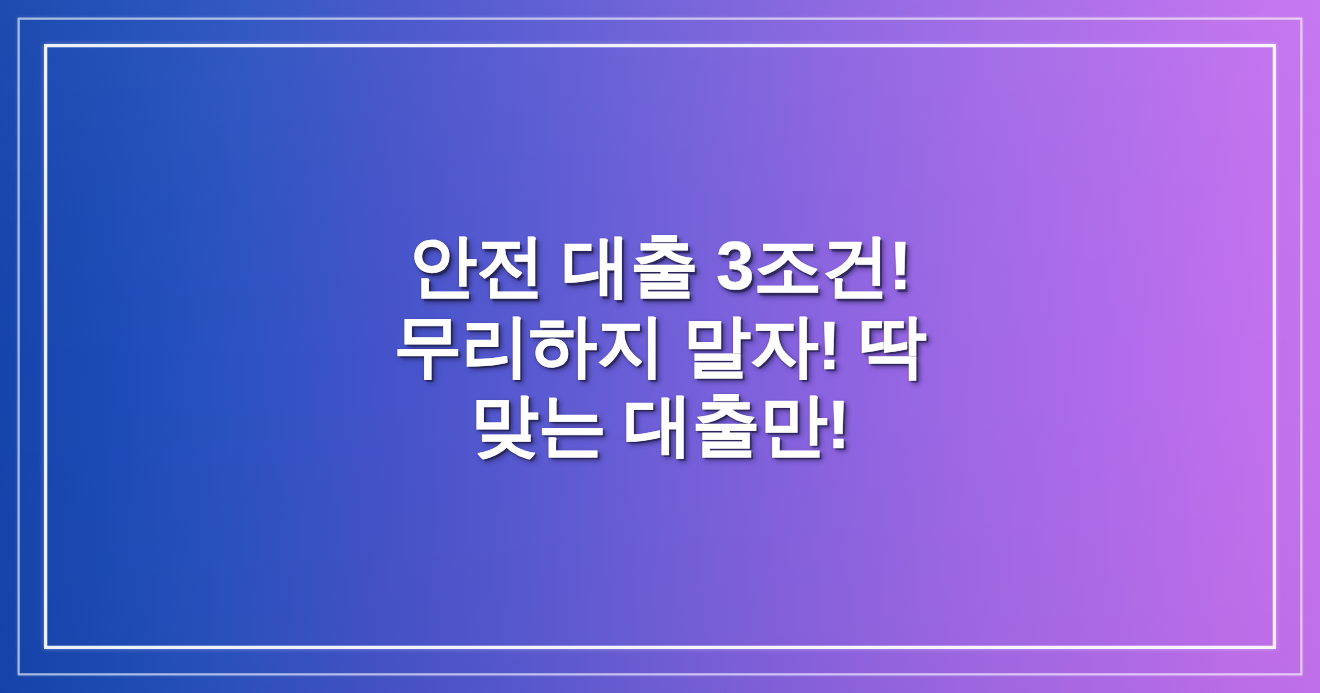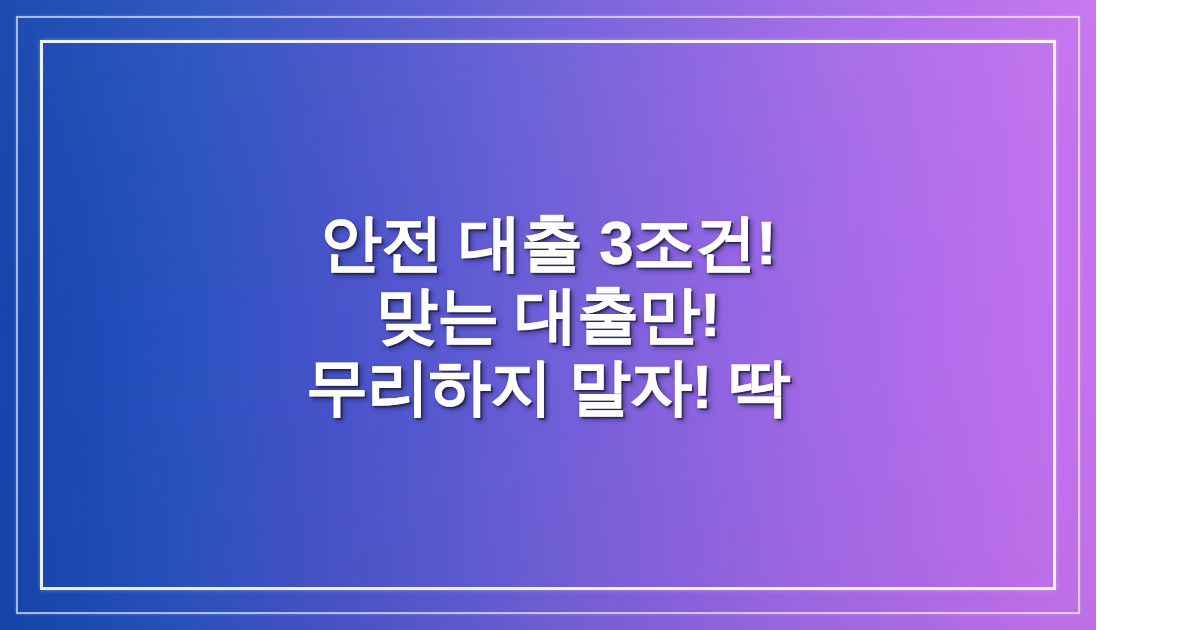--- a/index.html
+++ b/index.html
@@ -4,21 +4,21 @@
 <title>Banner</title>
 <style>
   html, body {
     margin: 0;
     padding: 0;
     background: #ffffff;
   }
 
   #banner {
     position: relative;
-    width: 1096px;
+    width: 1200px;
     height: 630px;
     overflow: hidden;
     font-family: "Liberation Sans", "DejaVu Sans", sans-serif;
     background: linear-gradient(92deg,
         #1443ab 0%,
         #1c4bb6 9%,
         #2a52c0 18%,
         #4553c9 30%,
         #5a5ad2 41%,
         #6f5fd8 50%,
@@ -103,18 +103,18 @@
 
 <div id="banner">
 
   <div class="frame frame-outer"></div>
 
   <div class="frame frame-inner"></div>
 
   <div class="content">
     <h1 class="headline">
       <span class="line">안전 대출 3조건!</span>
+      <span class="line">무리하지 말자! 딱</span>
       <span class="line">맞는 대출만!</span>
-      <span class="line">무리하지 말자! 딱</span>
     </h1>
   </div>
 
 </div>
 
 </body></html>

